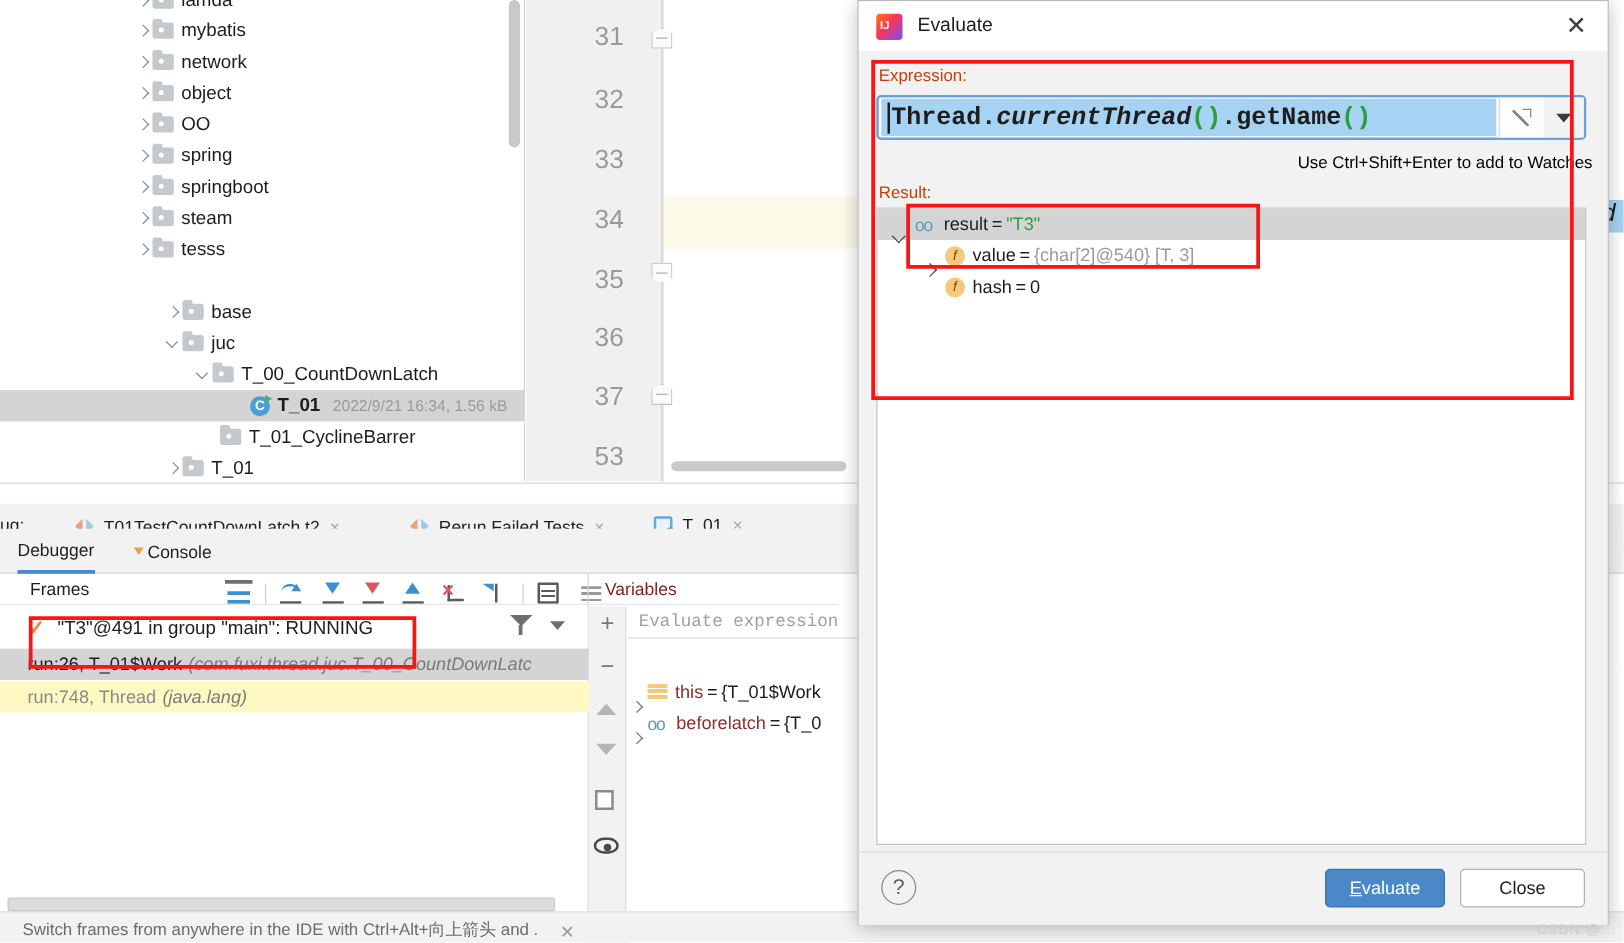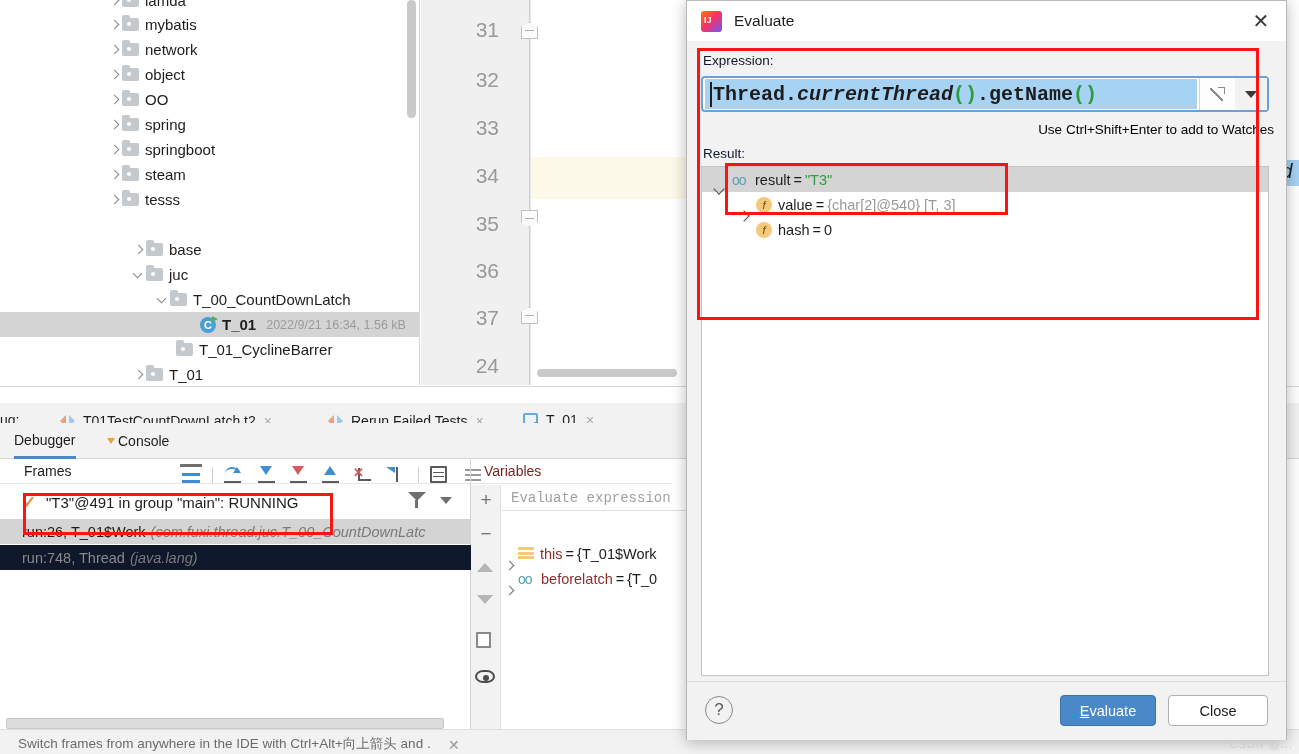--- a/index.html
+++ b/index.html
@@ -140,21 +140,21 @@
   .thread-row { position: absolute; left: 0; top: 98px; width: 470px; height: 34px; display: flex; align-items: center; background: #fff; }
   .check { width: 16px; margin: 0 8px 0 22px; color: #e88b42; font-size: 17px; font-weight: bold; }
   .thread-txt { font-size: 15px; color: #1d1d1d; }
   .funnel { position: absolute; left: 408px; top: 104px; width: 18px; height: 18px; }
   .funnel::before { content: ""; position: absolute; left: 0; top: 1px; width: 0; height: 0; border-left: 9px solid transparent; border-right: 9px solid transparent; border-top: 9px solid #6f6f6f; }
   .funnel::after { content: ""; position: absolute; left: 7px; top: 9px; width: 3px; height: 8px; background: #6f6f6f; }
   .caret-dn { position: absolute; width: 0; height: 0; border-left: 6px solid transparent; border-right: 6px solid transparent; border-top: 7px solid #6f6f6f; }
 
   .frame-row { position: absolute; left: 0; width: 500px; height: 25px; display: flex; align-items: center; padding-left: 22px; font-size: 14.5px; white-space: nowrap; overflow: hidden; }
   .frame-row.sel { background: #d4d4d4; }
-  .frame-row.cur { background: #0f172a; color: #8a8a8a; }
+  .frame-row.cur { background: #fef9c3; color: #8a8a8a; }
   .frame-italic { font-style: italic; color: #7a7a7a; margin-left: 5px; }
 
   .vtool { position: absolute; left: 471px; top: 98px; width: 30px; height: 270px; background: #f2f2f2; border-right: 1px solid #e0e0e0; }
   .vtool-btn { position: absolute; left: 4px; width: 22px; height: 22px; color: #767676; font-size: 19px; text-align: center; line-height: 22px; }
   .tri-up { position: absolute; left: 6px; width: 0; height: 0; border-left: 8px solid transparent; border-right: 8px solid transparent; border-bottom: 9px solid #b5b5b5; }
   .tri-dn { position: absolute; left: 6px; width: 0; height: 0; border-left: 8px solid transparent; border-right: 8px solid transparent; border-top: 9px solid #b5b5b5; }
   .ic-copy { position: absolute; left: 5px; width: 15px; height: 16px; border: 2px solid #8a8a8a; background: #fff; }
   .ic-copy::before { content: ""; position: absolute; left: -5px; top: -3px; width: 13px; height: 14px; border: 2px solid #8a8a8a; background: #f2f2f2; z-index: -1; }
   .ic-eye { position: absolute; left: 4px; width: 20px; height: 13px; border: 2px solid #4a4a4a; border-radius: 50% / 60%; }
   .ic-eye::after { content: ""; position: absolute; left: 6px; top: 2.5px; width: 6px; height: 6px; border-radius: 50%; background: #4a4a4a; }
@@ -185,21 +185,21 @@
     background: #f2f2f2; border: 1px solid #b8b8b8;
     box-shadow: 0 2px 14px rgba(0,0,0,0.28);
   }
   .dlg-title { position: absolute; left: 0; top: 0; width: 599px; height: 40px; background: #ffffff; display: flex; align-items: center; }
   .ij-logo { width: 21px; height: 21px; margin-left: 14px; margin-right: 12px; position: relative; border-radius: 3px; background: linear-gradient(135deg,#f97a0b 0%,#fe315d 45%,#6b57ff 100%); }
   .ij-logo::after { content: "IJ"; position: absolute; left: 3px; top: 4px; font-size: 9px; font-weight: bold; color: #fff; font-family: "Liberation Sans", sans-serif; }
   .dlg-title-txt { font-size: 15.5px; color: #1d1d1d; }
   .dlg-close { position: absolute; right: 14px; top: 9px; width: 22px; height: 22px; color: #3a3a3a; font-size: 20px; line-height: 22px; text-align: center; }
 
   .dlg-body { position: absolute; left: 0; top: 40px; width: 599px; height: 640px; background: #f2f2f2; }
-  .lbl { position: absolute; font-size: 13.5px; color: #0f172a; }
+  .lbl { position: absolute; font-size: 13.5px; color: #c2410c; }
   .expr-box {
     position: absolute; left: 14px; top: 35px; width: 568px; height: 36px;
     border: 2px solid #6aa2d8; border-radius: 4px; background: #fff; display: flex; align-items: center;
   }
   .expr-text {
     flex: 1; height: 30px; margin: 2px; background: #a6d2f4; display: flex; align-items: center;
     padding-left: 5px; font-family: "Liberation Mono", monospace; font-size: 20px;
     color: #1d1d1d; white-space: nowrap; overflow: hidden; font-weight: bold;
   }
   .caretbar { width: 2px; height: 25px; background: #1d1d1d; margin-right: 1px; }
@@ -325,21 +325,21 @@
   <div class="editor">
     <div class="line-hl" style="top:157px;"></div>
     <div class="gutter">
       <div class="ln" style="top:18px;">31</div>
       <div class="ln" style="top:68px;">32</div>
       <div class="ln" style="top:116px;">33</div>
       <div class="ln" style="top:164px;">34</div>
       <div class="ln" style="top:212px;">35</div>
       <div class="ln" style="top:259px;">36</div>
       <div class="ln" style="top:306px;">37</div>
-      <div class="ln" style="top:354px;">24</div>
+      <div class="ln" style="top:354px;">53</div>
       <div class="foldline"></div>
       <div class="foldmark up" style="top:22px;"></div>
       <div class="foldmark dn" style="top:210px;"></div>
       <div class="foldmark up" style="top:307px;"></div>
     </div>
     <div class="editor-hscroll"></div>
   </div>
 
   <div class="strip-edge"></div>
   <div class="strip-thumb"></div>

